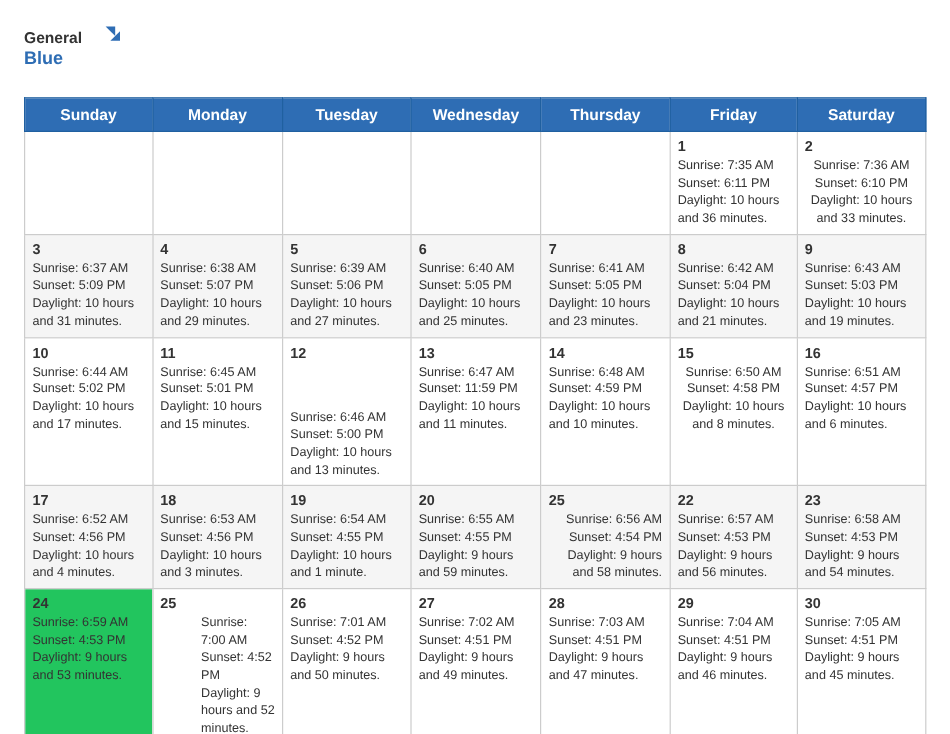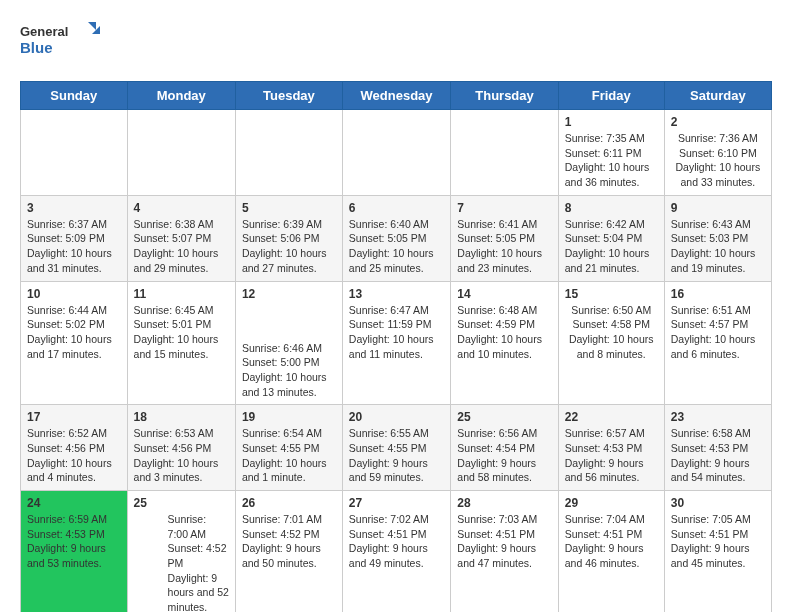--- a/index.html
+++ b/index.html
@@ -238,21 +238,21 @@
 Daylight: 10 hours and 1 minute.</div>
         </td>
         <td style="background: rgb(245, 245, 245);">
           <div class="day-number">20</div>
           <div class="day-info" style="white-space: pre-line;">Sunrise: 6:55 AM
 Sunset: 4:55 PM
 Daylight: 9 hours and 59 minutes.</div>
         </td>
         <td style="background: rgb(245, 245, 245);">
           <div class="day-number">25</div>
-          <div class="day-info" style="white-space: pre-line;">Sunrise: 6:56 AM
+          <div class="day-info" style="white-space: pre-line; text-align: right;">Sunrise: 6:56 AM
 Sunset: 4:54 PM
 Daylight: 9 hours and 58 minutes.</div>
         </td>
         <td style="background: rgb(245, 245, 245);">
           <div class="day-number">22</div>
           <div class="day-info" style="white-space: pre-line;">Sunrise: 6:57 AM
 Sunset: 4:53 PM
 Daylight: 9 hours and 56 minutes.</div>
         </td>
         <td style="background: rgb(245, 245, 245);">

